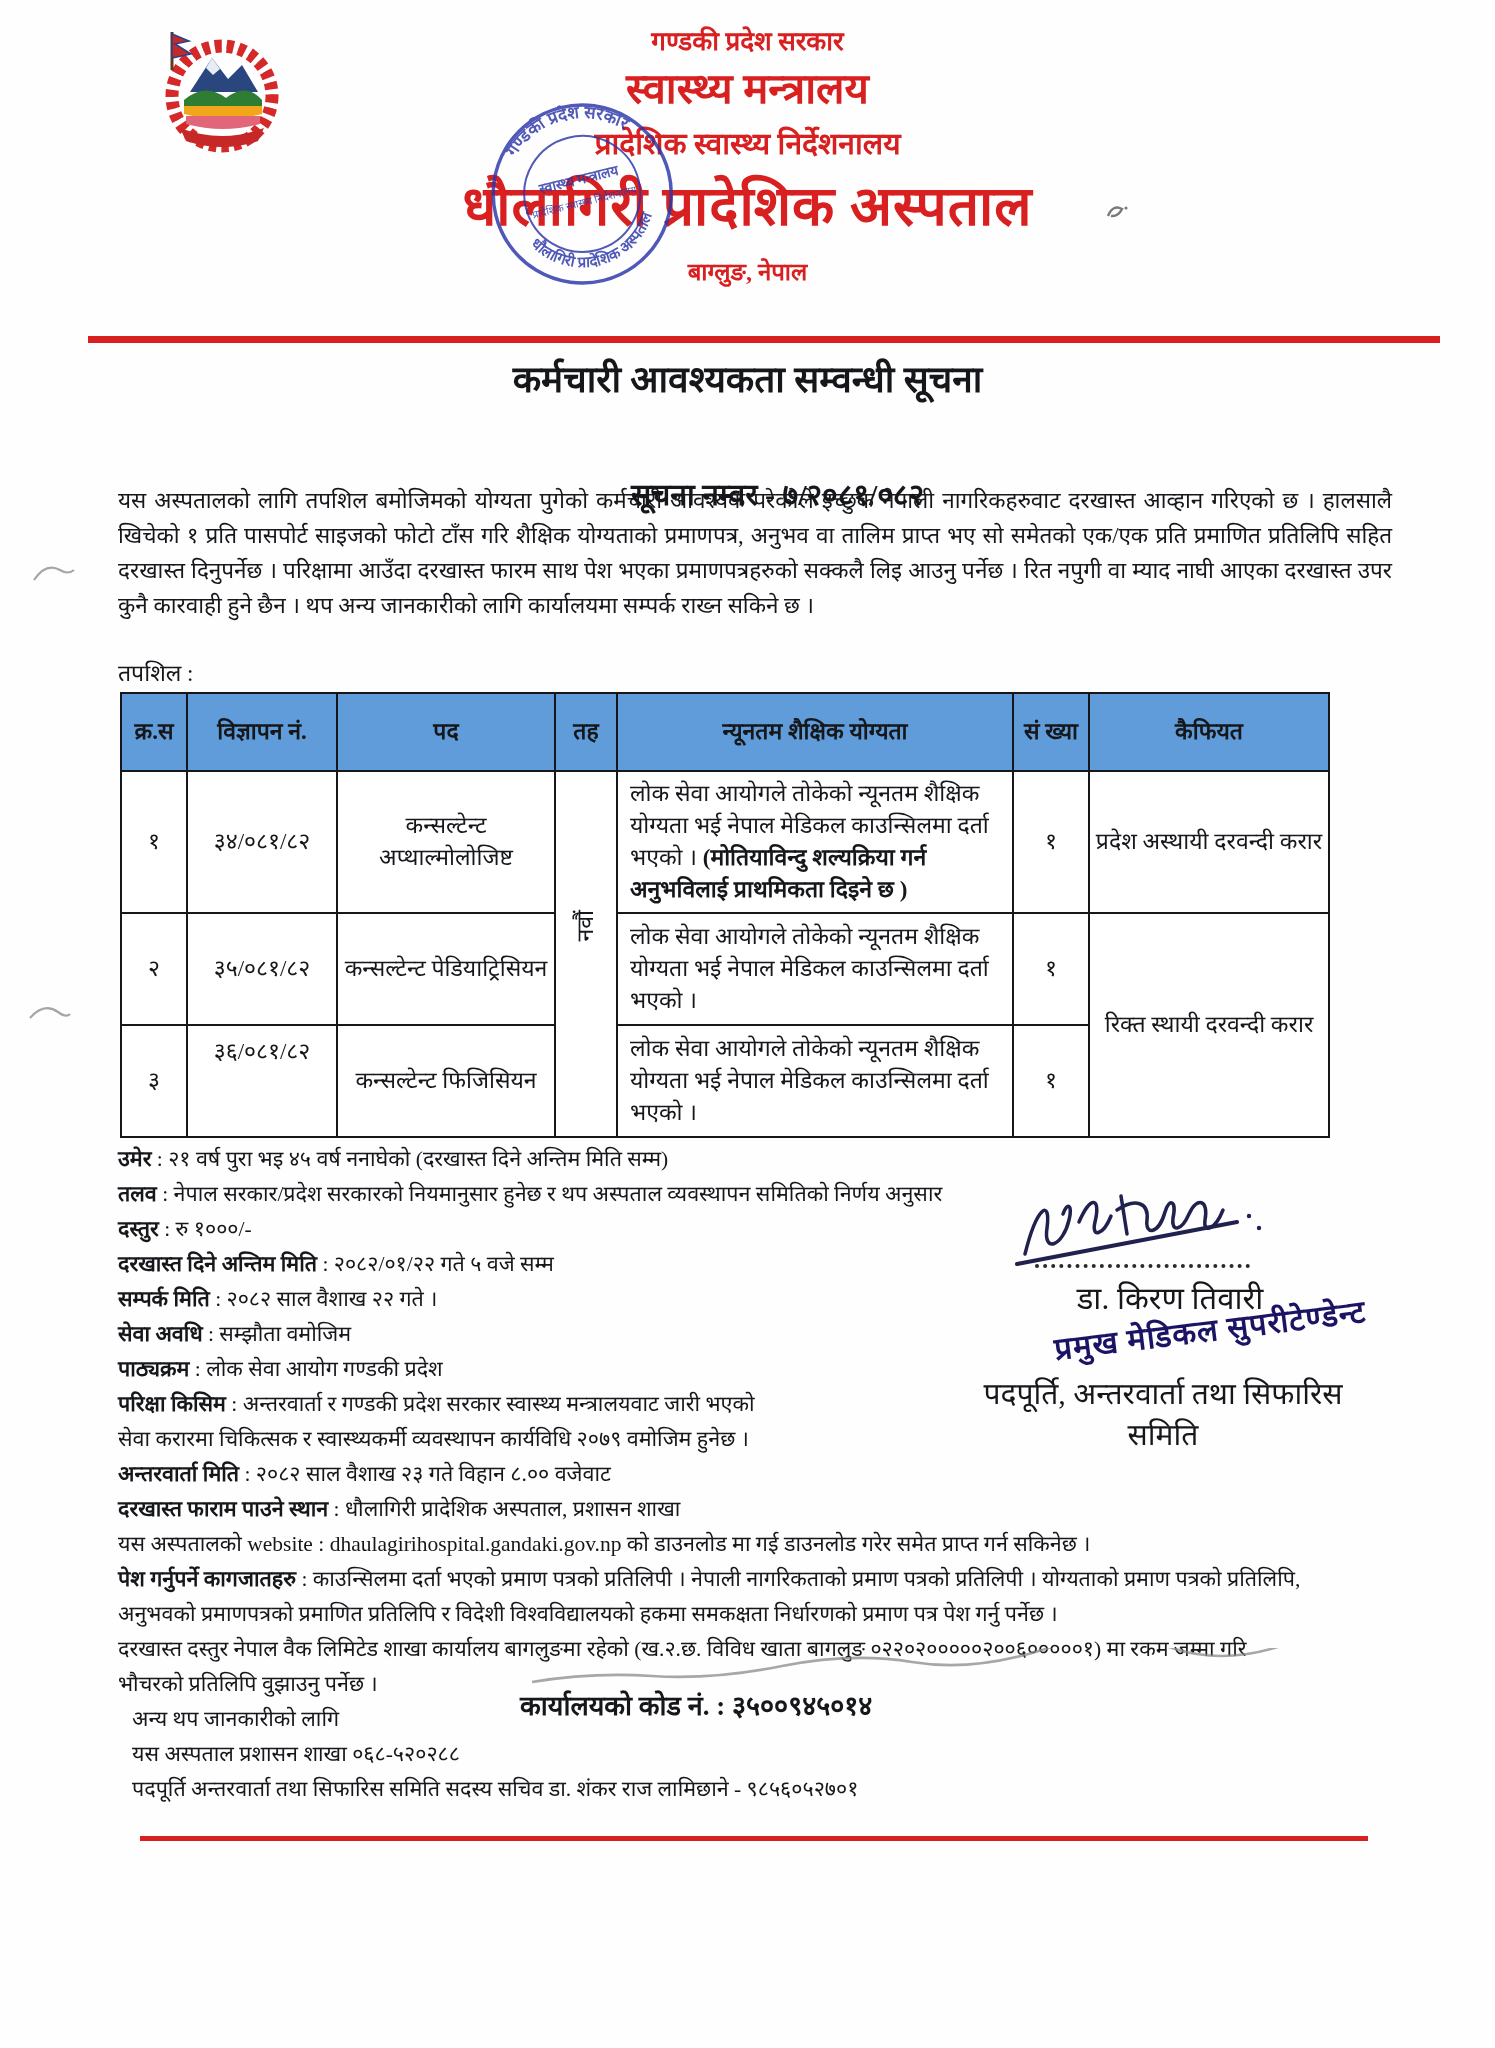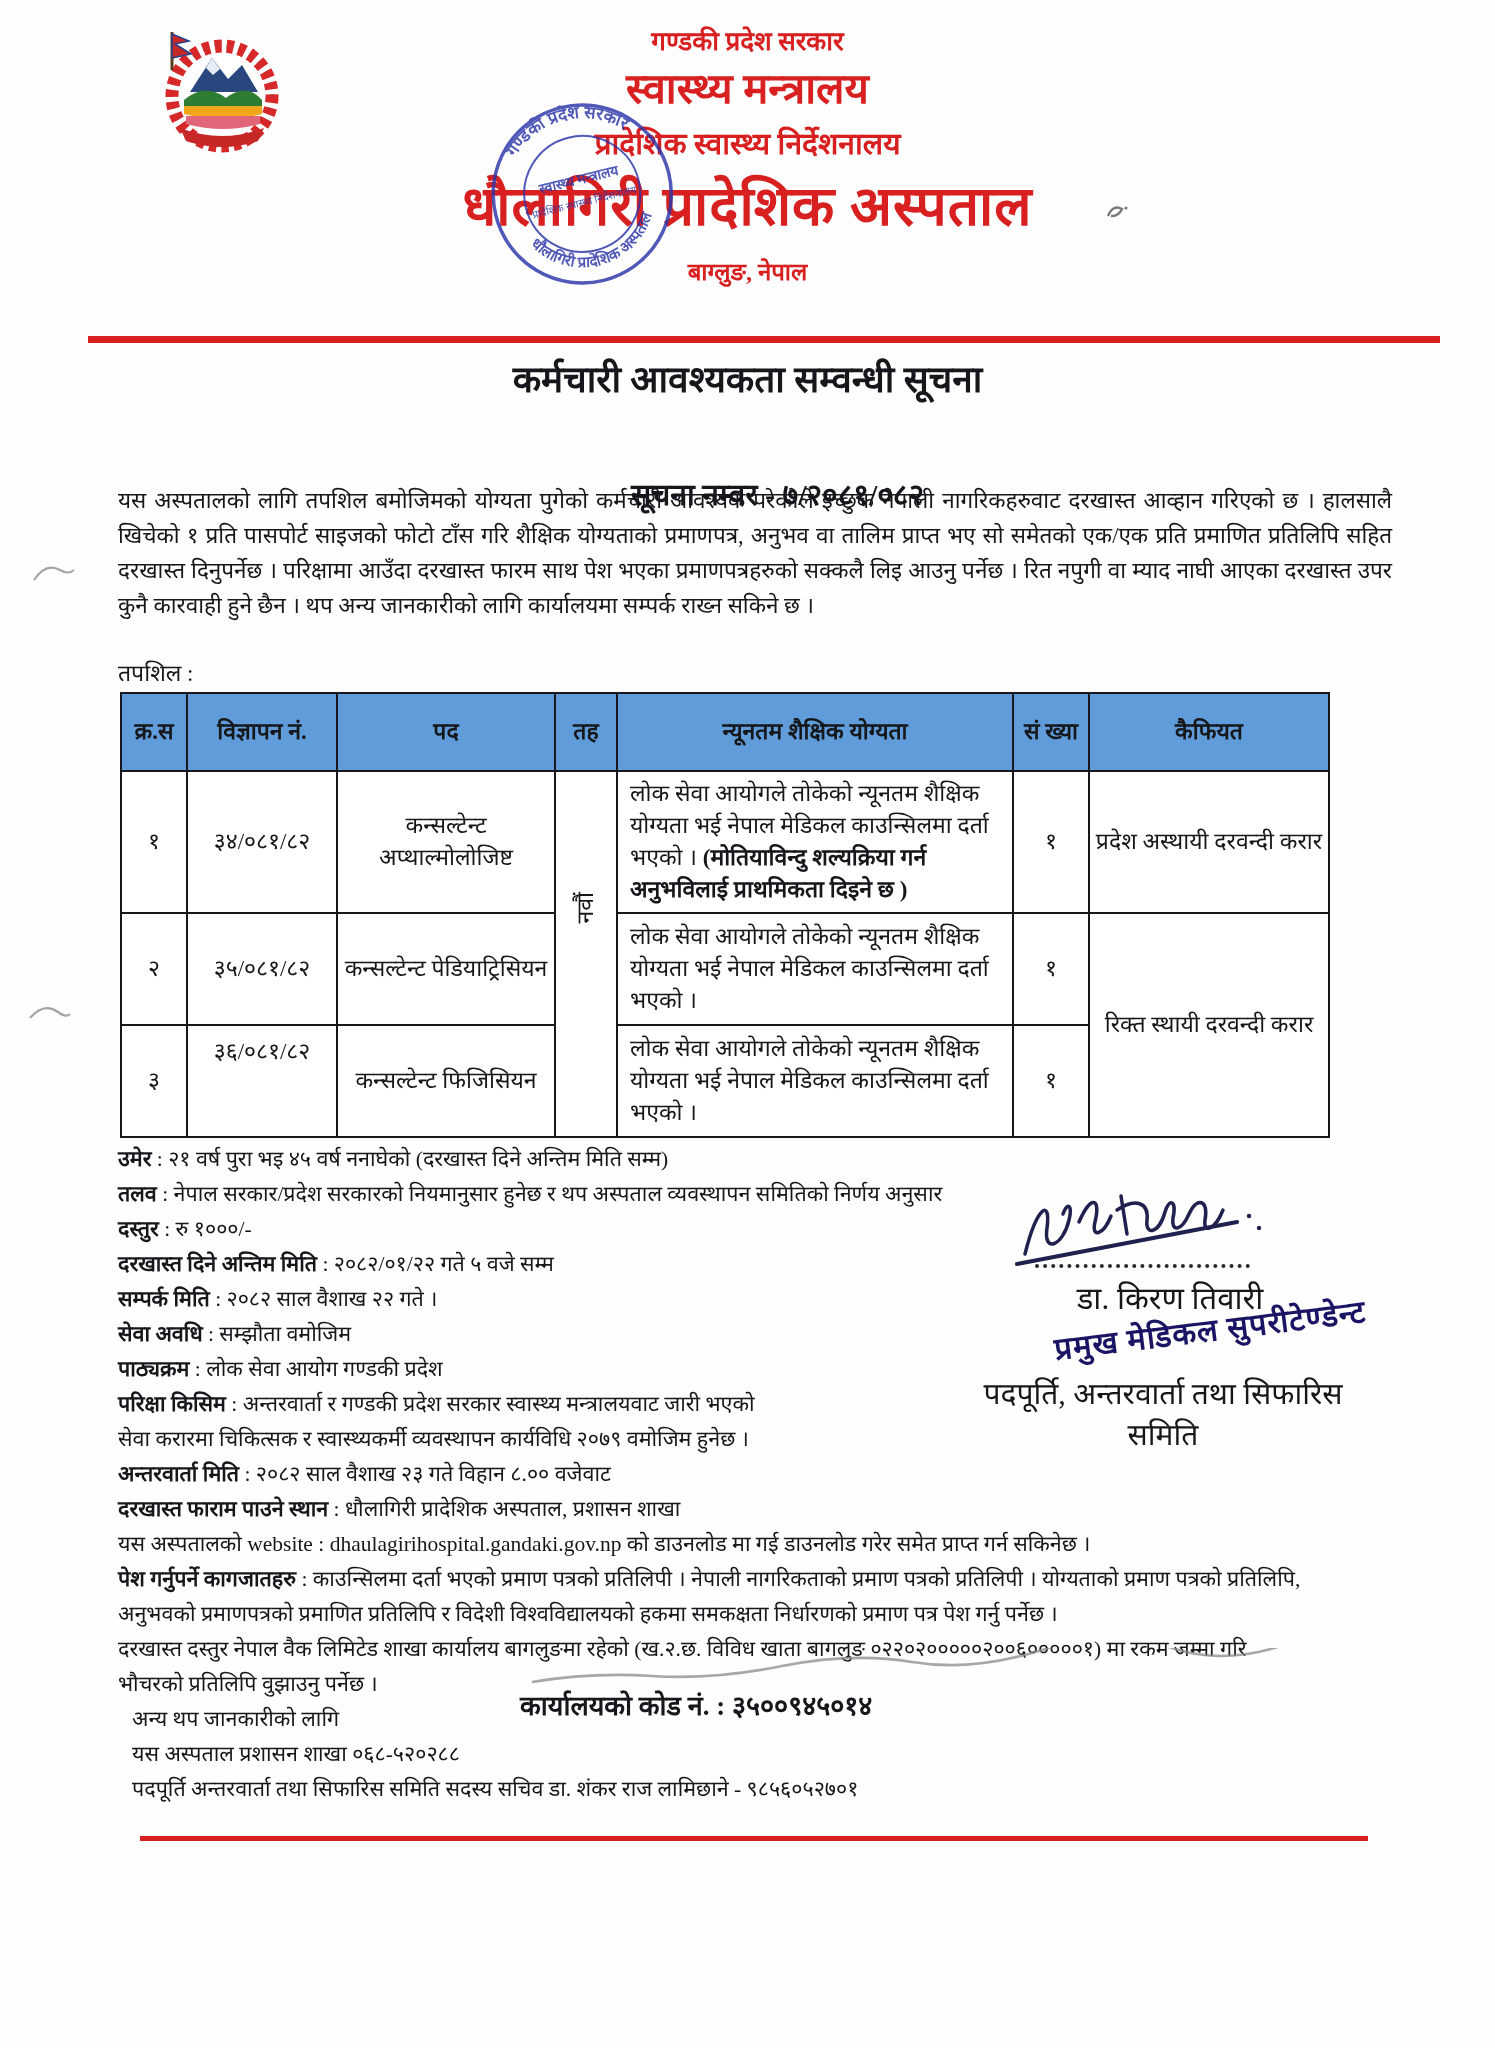--- a/index.html
+++ b/index.html
@@ -21,21 +21,21 @@
   .doc-title{top:352px;font-size:37px;}
   .pub-line{top:410px;font-size:26px;}
   .num-line{top:473px;font-size:30px;margin-left:30px;}
 
   .body-par{top:483px;left:118px;width:1274px;font-size:22.5px;line-height:35px;text-align:justify;}
   .tapshil{top:656px;left:118px;font-size:23px;}
 
   
   .tbl{position:absolute;left:120px;top:692px;border-collapse:collapse;table-layout:fixed;background:#fff;}
   .tbl td,.tbl th{border:2.5px solid #15171a;font-size:23px;vertical-align:middle;text-align:center;
-                  padding:2px 4px;line-height:32px;}
+                  padding:20px 4px;line-height:32px;}
   .tbl thead th{background:#5f9cd9;font-weight:bold;}
   .qual{text-align:left !important;padding:6px 12px !important;line-height:33px;border-radius:26px;}
   .ad-top{vertical-align:top !important;padding-top:10px !important;}
   .level-cell{vertical-align:top !important;}
   .level-rot{display:inline-block;writing-mode:vertical-rl;transform:rotate(180deg);
              margin-top:118px;font-size:23px;}
 
   
   .details{top:1142px;left:118px;width:1340px;font-size:21.5px;}
   .dline{height:35px;line-height:35px;white-space:nowrap;}

